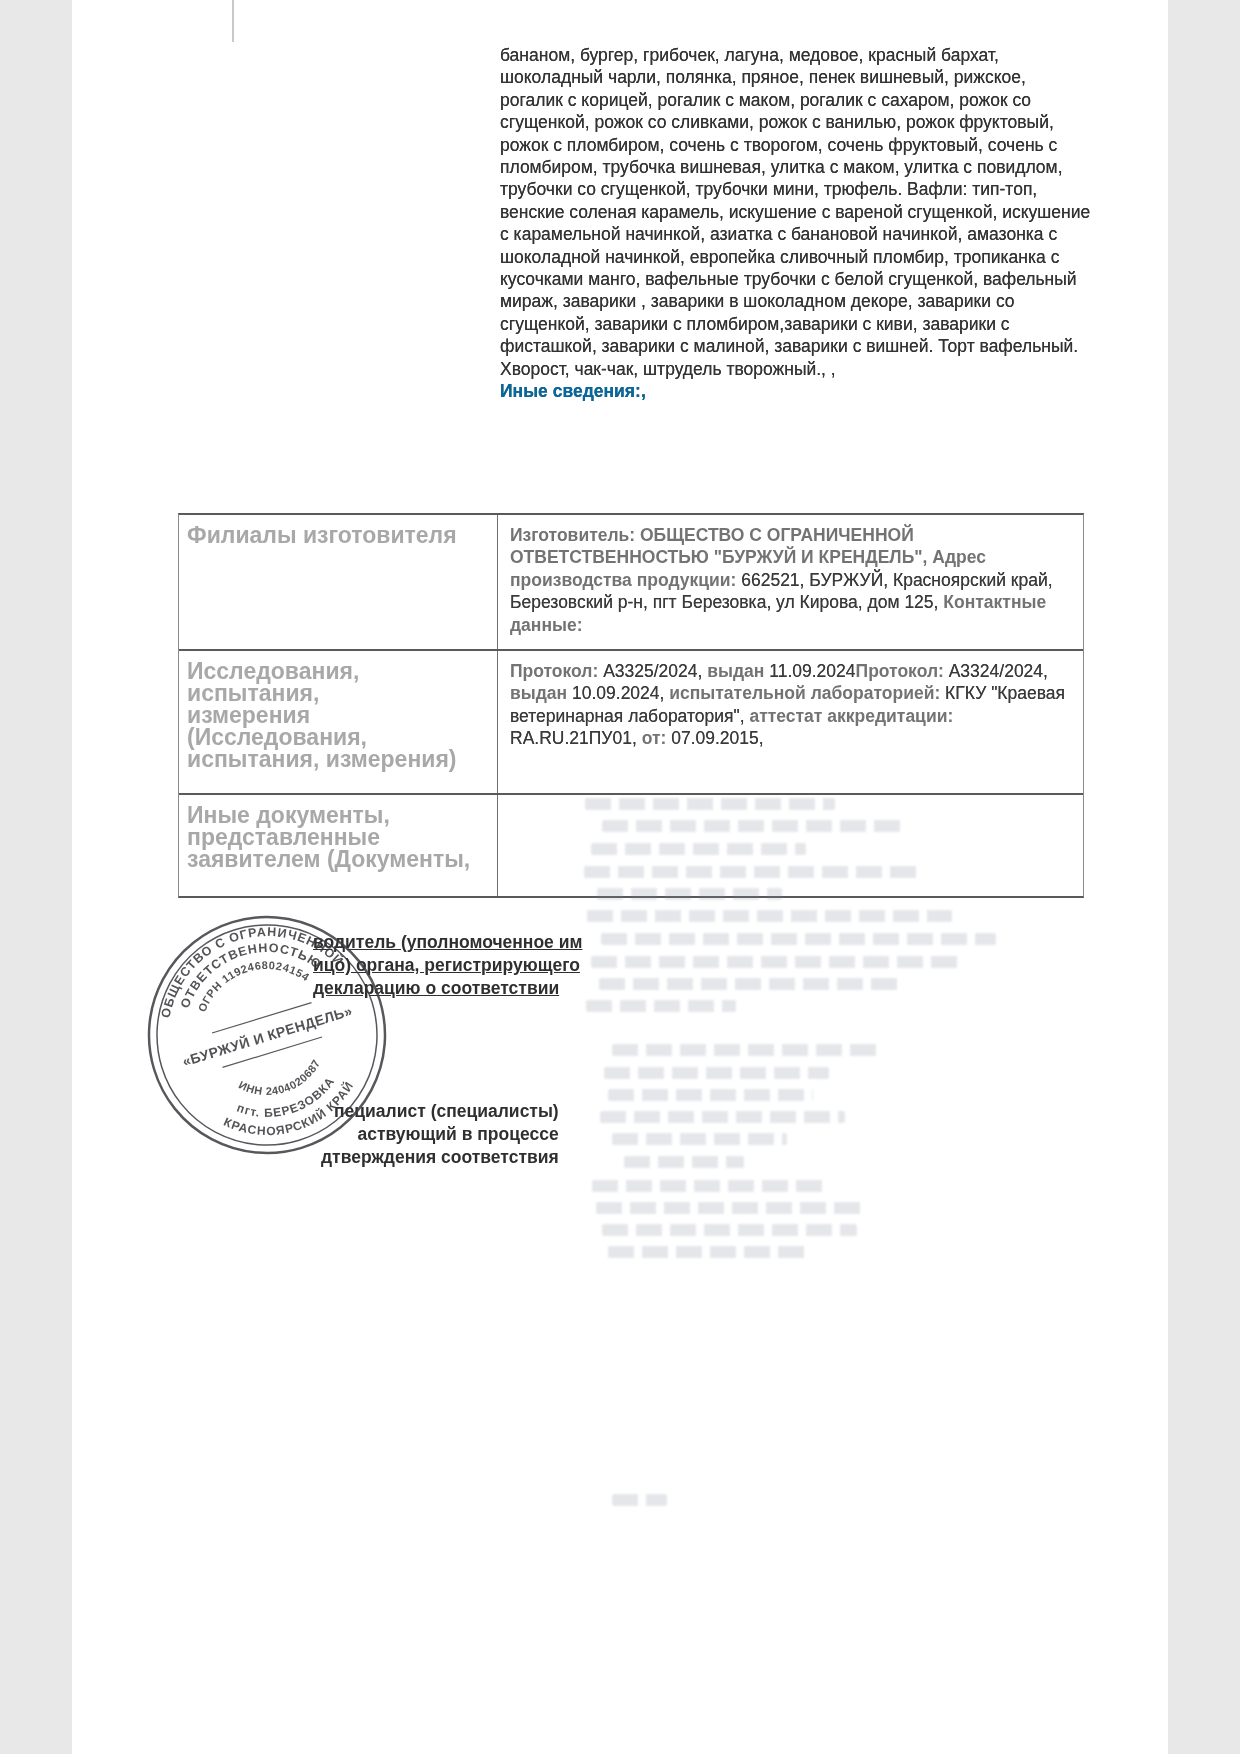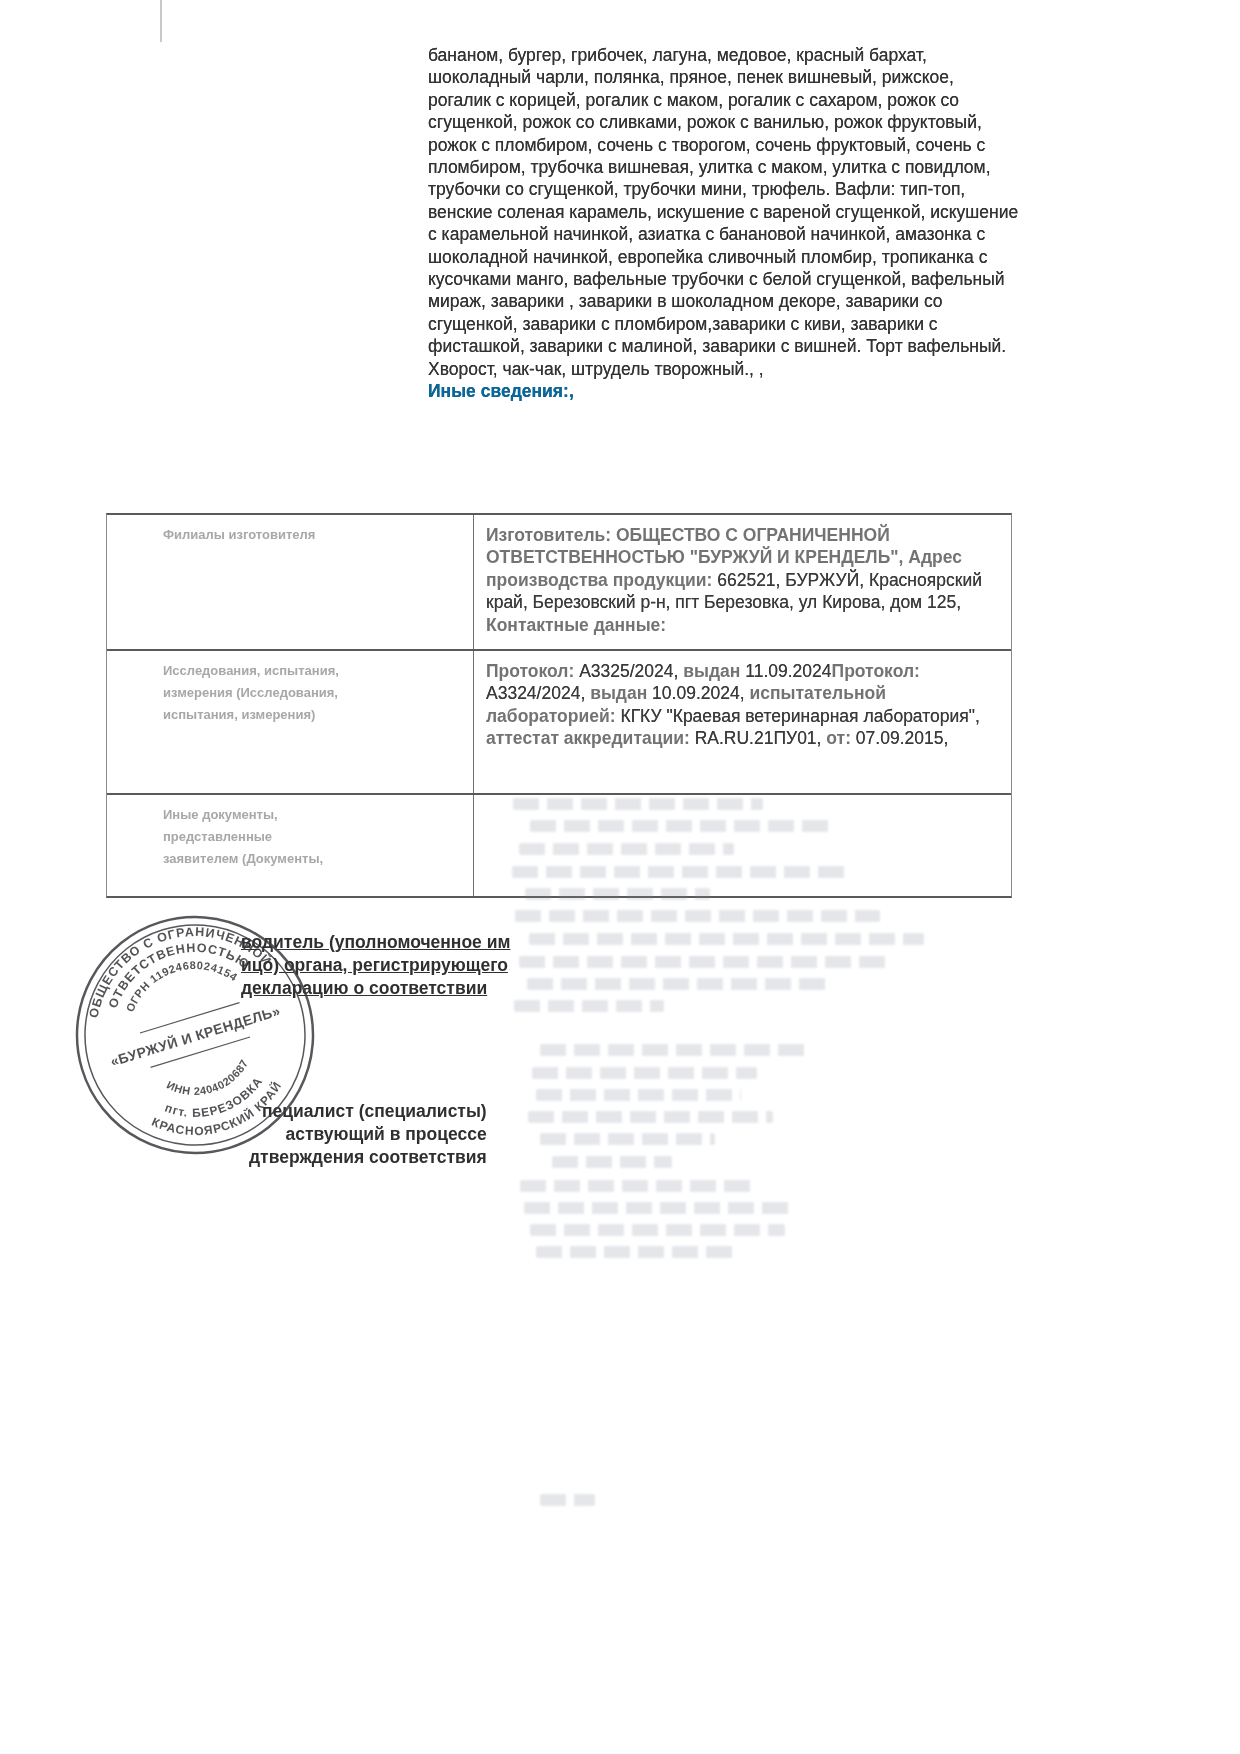--- a/index.html
+++ b/index.html
@@ -1,17 +1,17 @@
 <!DOCTYPE html>
 <html><head>
 <meta charset="utf-8">
 <style>
   html,body{margin:0;padding:0;background:#e8e8e8;}
   .page{
-    position:relative;width:1240px;height:1754px;background:#ffffff;
+    position:relative;width:1096px;height:1754px;background:#ffffff;
     font-family:"Liberation Sans",sans-serif;color:#2e2e2e;overflow:hidden;
     margin:0 auto;
   }
   
   .top-text{
     position:absolute;left:428px;top:44px;width:592px;
     font-size:17.5px;line-height:22.4px;color:#333;
     text-shadow:0 0 .4px #444;
   }
   .other-info{font-weight:700;color:#0369a1;}
@@ -19,22 +19,22 @@
   .dtable{
     position:absolute;left:106px;top:513px;width:906px;box-sizing:border-box;
     border-top:2px solid #5a5a5a;border-bottom:2px solid #5a5a5a;
     border-left:1.5px solid #8a8a8a;border-right:1.5px solid #8a8a8a;
   }
   .trow{display:flex;border-top:2px solid #5a5a5a;}
   .trow.first{border-top:none;}
   .r1{min-height:134px;} .r2{min-height:142px;} .r3{min-height:101px;justify-content:flex-end;}
   .tlabel{
     width:319px;box-sizing:border-box;padding:9px 10px 8px 8px;
-    font-size:13px;line-height:22px;font-weight:700;color:#a8a8a8;
-    filter:blur(.45px);white-space:pre-line;border-right:1.5px solid #6e6e6e;margin-left:48px;
+    font-size:23px;line-height:22px;font-weight:700;color:#a8a8a8;
+    filter:blur(.45px);white-space:pre-line;border-right:1.5px solid #6e6e6e;
   }
   .tvalue{
     flex:1;box-sizing:border-box;padding:9px 14px 8px 12px;
     font-size:17.5px;line-height:22.4px;color:#3a3a3a;
   }
   .seg{font-weight:400;text-shadow:0 0 .3px #555;}
   .seg.b{font-weight:700;color:#737373;text-shadow:none;}
   
   .sig{position:absolute;font-size:17.5px;line-height:23.2px;font-weight:700;color:#2f2f2f;}
   .sig-a{left:241px;top:931px;text-decoration:underline;}

